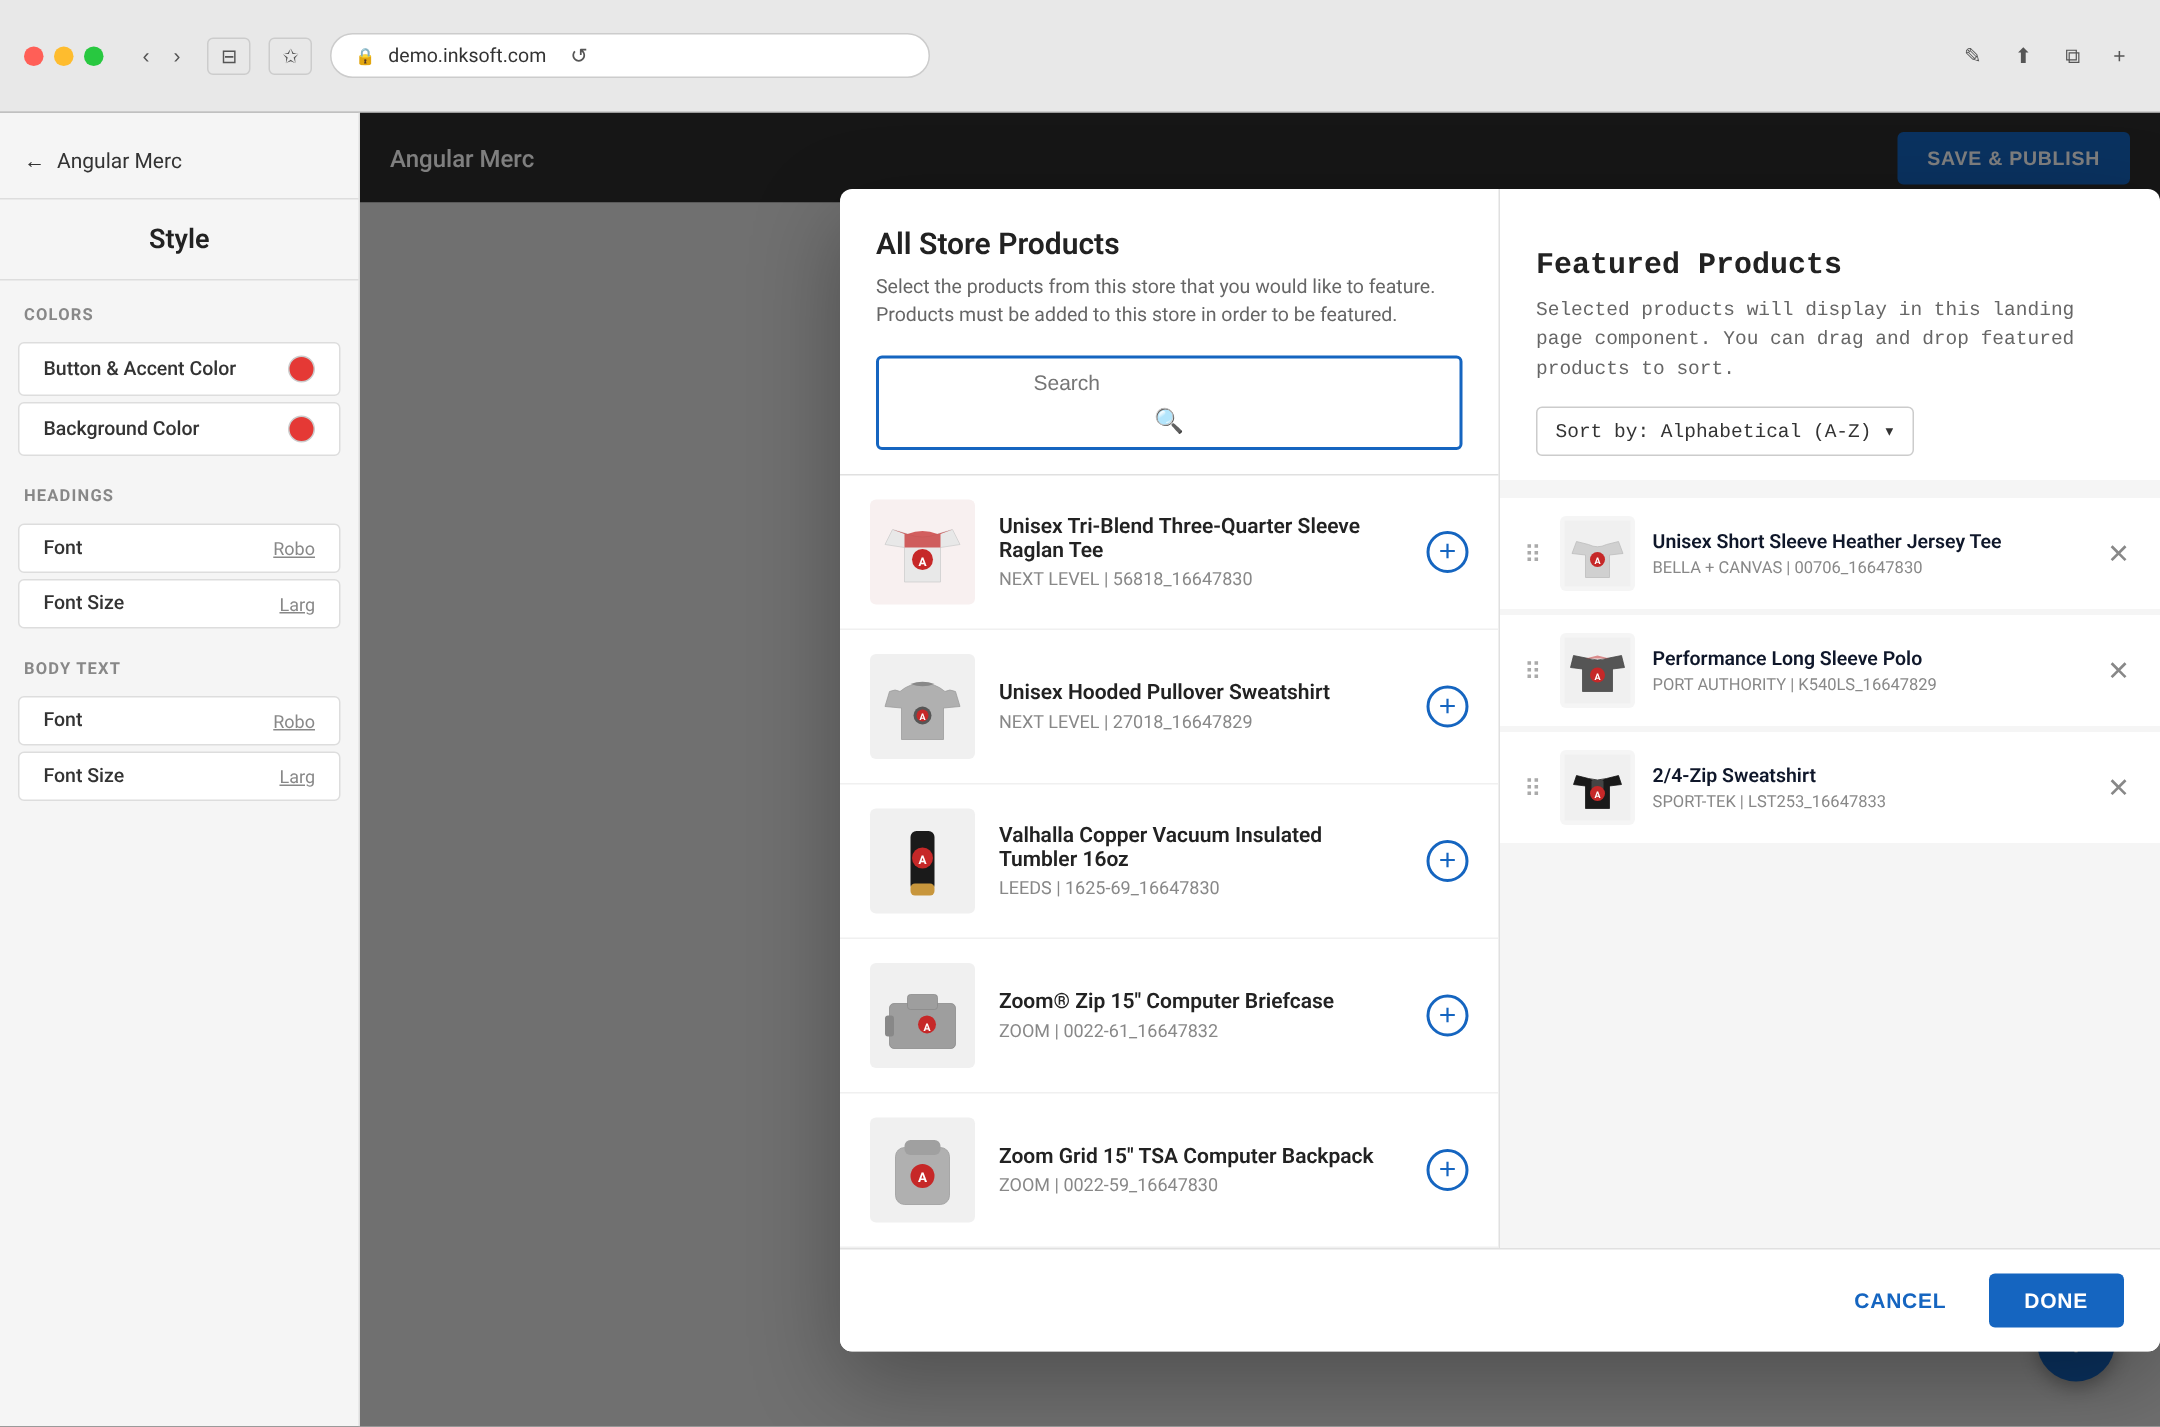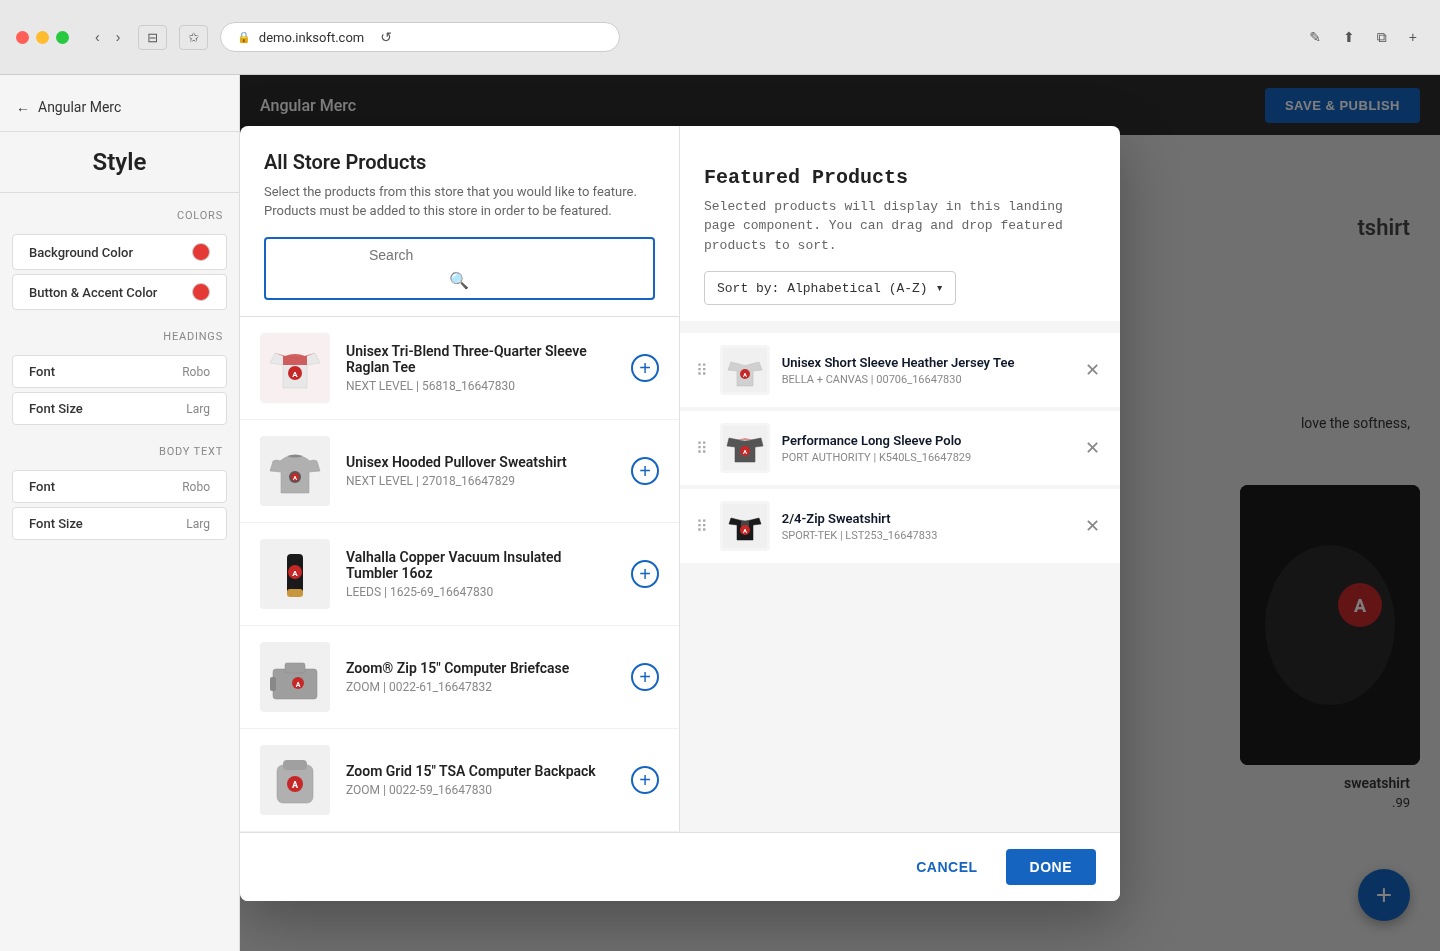--- a/index.html
+++ b/index.html
@@ -104,49 +104,48 @@
       gap: 8px;
       padding: 8px 16px 16px;
       font-size: 14px;
       color: #333;
       cursor: pointer;
       border-bottom: 1px solid #ddd;
       margin-bottom: 8px;
     }
     .sidebar-title {
       text-align: center;
-      font-size: 24px;
+      font-size: 18px;
       font-weight: 600;
       padding: 8px 16px 16px;
       border-bottom: 1px solid #ddd;
       color: #222;
     }
     .section-label {
       font-size: 11px;
-      font-weight: 400;
+      font-weight: 700;
       color: #888;
       letter-spacing: 0.8px;
       padding: 16px 16px 8px;
       text-transform: uppercase;
-      text-align: right;
     }
     .sidebar-row {
       display: flex;
       align-items: center;
       justify-content: space-between;
       padding: 8px 16px;
       border: 1px solid #ddd;
       margin: 4px 12px;
       border-radius: 4px;
       background: white;
       font-size: 13px;
       cursor: pointer;
     }
     .sidebar-row-label { color: #333; font-weight: 500; }
-    .sidebar-row-value { color: #888; font-size: 12px; }
+    .sidebar-row-value { color: #888; font-size: 12px; text-decoration: underline; }
     .color-dot {
       width: 18px;
       height: 18px;
       border-radius: 50%;
       background: #e53935;
       border: 1px solid #ccc;
     }
 
     
     .main-content {
@@ -181,21 +180,21 @@
     
     .modal-overlay {
       position: absolute;
       top: 0;
       left: 0;
       right: 0;
       bottom: 0;
       background: rgba(0,0,0,0.5);
       display: flex;
       align-items: center;
-      justify-content: flex-start;
+      justify-content: flex-end;
       z-index: 100;
     }
 
     
     .modal {
       background: white;
       border-radius: 8px;
       width: 880px;
       max-height: 780px;
       display: flex;
@@ -465,25 +464,25 @@
 
   <div class="sidebar">
     <div class="sidebar-back">
       <span>←</span>
       <span>Angular Merc</span>
     </div>
     <div class="sidebar-title">Style</div>
 
     <div class="section-label">COLORS</div>
     <div class="sidebar-row">
+      <span class="sidebar-row-label">Button &amp; Accent Color</span>
+      <div class="color-dot"></div>
+    </div>
+    <div class="sidebar-row">
       <span class="sidebar-row-label">Background Color</span>
-      <div class="color-dot"></div>
-    </div>
-    <div class="sidebar-row">
-      <span class="sidebar-row-label">Button &amp; Accent Color</span>
       <div class="color-dot"></div>
     </div>
 
     <div class="section-label">HEADINGS</div>
     <div class="sidebar-row">
       <span class="sidebar-row-label">Font</span>
       <span class="sidebar-row-value">Robo</span>
     </div>
     <div class="sidebar-row">
       <span class="sidebar-row-label">Font Size</span>

